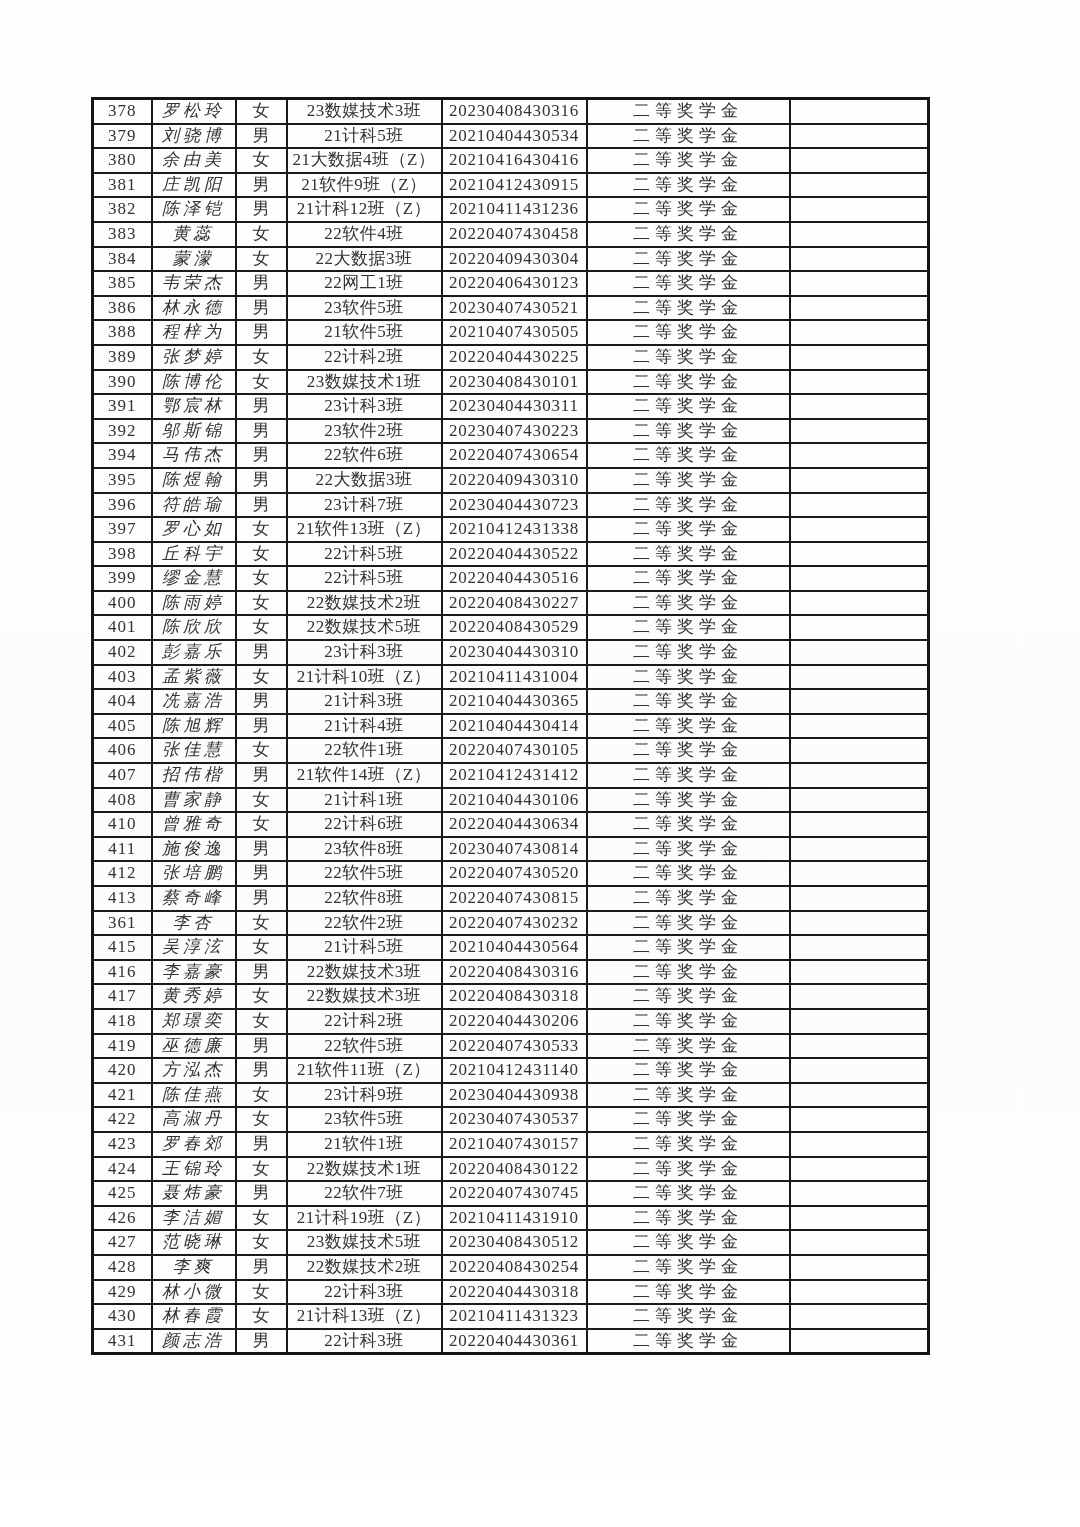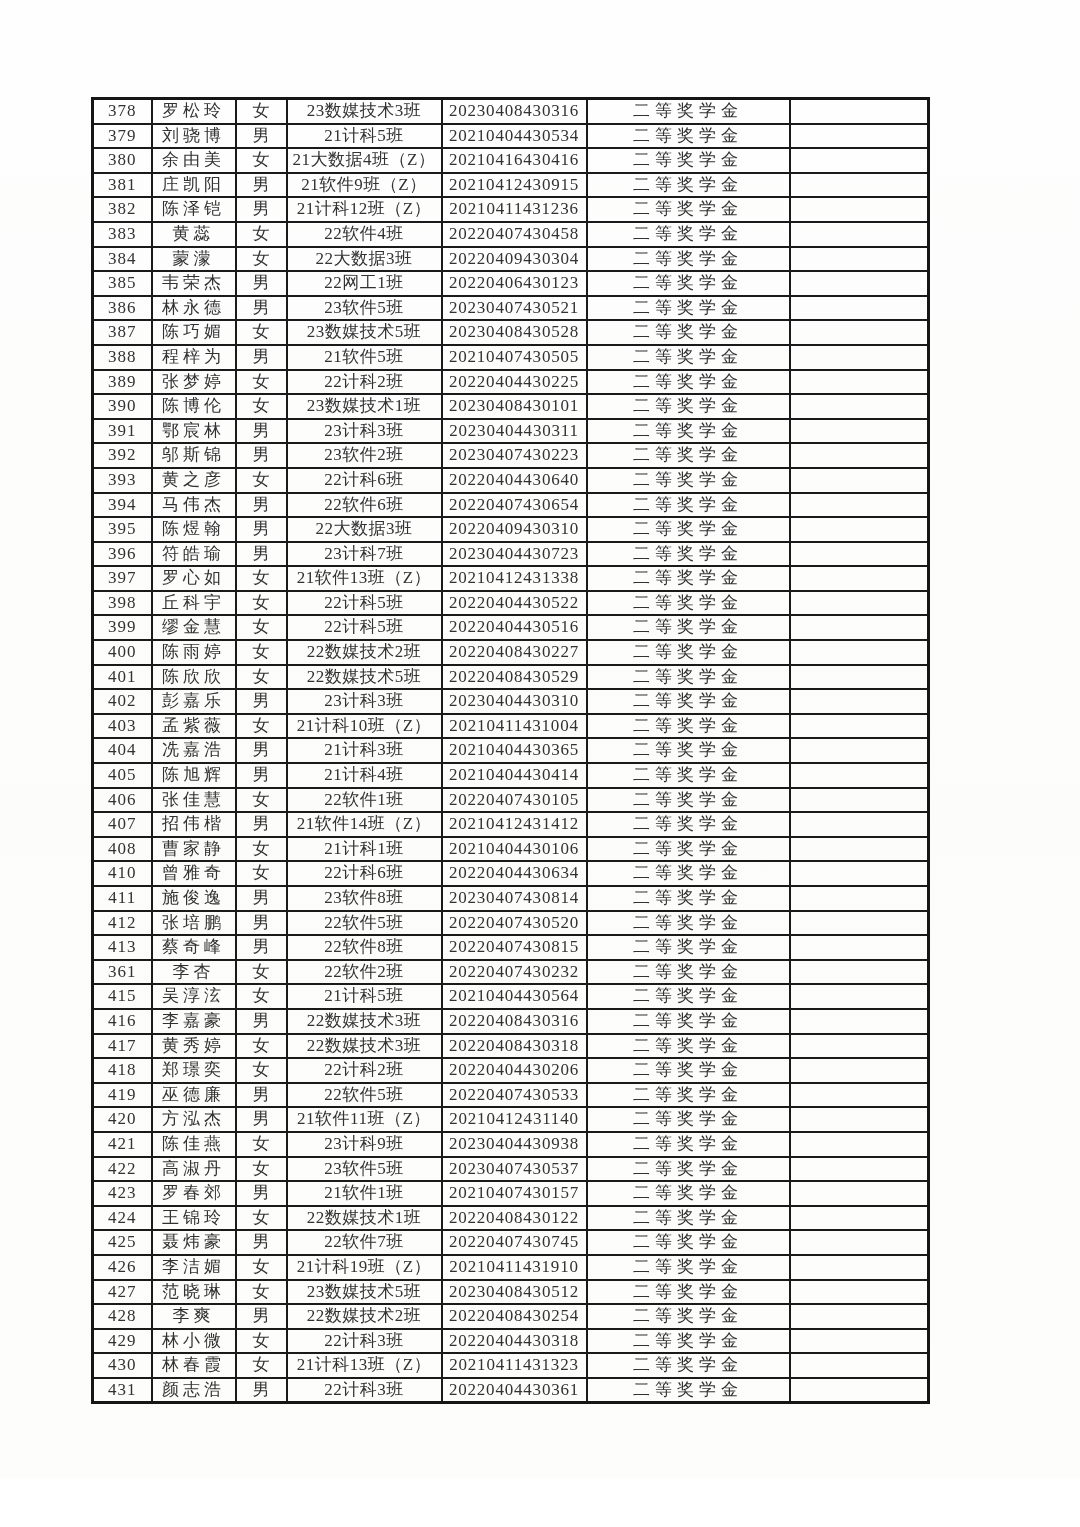--- a/index.html
+++ b/index.html
@@ -38,21 +38,21 @@
   }
   col.c-no     { width: 59px;  }
   col.c-name   { width: 84px;  }
   col.c-gender { width: 51px;  }
   col.c-class  { width: 155px; }
   col.c-id     { width: 145px; }
   col.c-award  { width: 203px; }
   col.c-note   { width: 139px; }
 
   td.cell-no      { letter-spacing: 1px; }
-  td.cell-name    { letter-spacing: 4px; color: #353535; }
+  td.cell-name    { letter-spacing: 4px; color: #353535; font-style: italic; }
   td.cell-gender  { }
   td.cell-class   { letter-spacing: 0.5px; }
   td.cell-id      { font-size: 16.5px; letter-spacing: 0.8px; color: #3a3a3a; margin-top: 8px; }
   td.cell-award   { letter-spacing: 5px; color: #404040; border-radius: 11px; }
   td.cell-note    { }
 </style>
 </head>
 <body>
 
 <div class="page">
@@ -142,29 +142,20 @@
         <tr>
           <td class="cell-no">386</td>
           <td class="cell-name">林永德</td>
           <td class="cell-gender">男</td>
           <td class="cell-class">23软件5班</td>
           <td class="cell-id">20230407430521</td>
           <td class="cell-award">二等奖学金</td>
           <td class="cell-note"></td>
         </tr>
         <tr>
-          <td class="cell-no">387</td>
-          <td class="cell-name">陈巧媚</td>
-          <td class="cell-gender">女</td>
-          <td class="cell-class">23数媒技术5班</td>
-          <td class="cell-id">20230408430528</td>
-          <td class="cell-award">二等奖学金</td>
-          <td class="cell-note"></td>
-        </tr>
-        <tr>
           <td class="cell-no">388</td>
           <td class="cell-name">程梓为</td>
           <td class="cell-gender">男</td>
           <td class="cell-class">21软件5班</td>
           <td class="cell-id">20210407430505</td>
           <td class="cell-award">二等奖学金</td>
           <td class="cell-note"></td>
         </tr>
         <tr>
           <td class="cell-no">389</td>
@@ -192,29 +183,20 @@
           <td class="cell-id">20230404430311</td>
           <td class="cell-award">二等奖学金</td>
           <td class="cell-note"></td>
         </tr>
         <tr>
           <td class="cell-no">392</td>
           <td class="cell-name">邬斯锦</td>
           <td class="cell-gender">男</td>
           <td class="cell-class">23软件2班</td>
           <td class="cell-id">20230407430223</td>
-          <td class="cell-award">二等奖学金</td>
-          <td class="cell-note"></td>
-        </tr>
-        <tr>
-          <td class="cell-no">393</td>
-          <td class="cell-name">黄之彦</td>
-          <td class="cell-gender">女</td>
-          <td class="cell-class">22计科6班</td>
-          <td class="cell-id">20220404430640</td>
           <td class="cell-award">二等奖学金</td>
           <td class="cell-note"></td>
         </tr>
         <tr>
           <td class="cell-no">394</td>
           <td class="cell-name">马伟杰</td>
           <td class="cell-gender">男</td>
           <td class="cell-class">22软件6班</td>
           <td class="cell-id">20220407430654</td>
           <td class="cell-award">二等奖学金</td>

